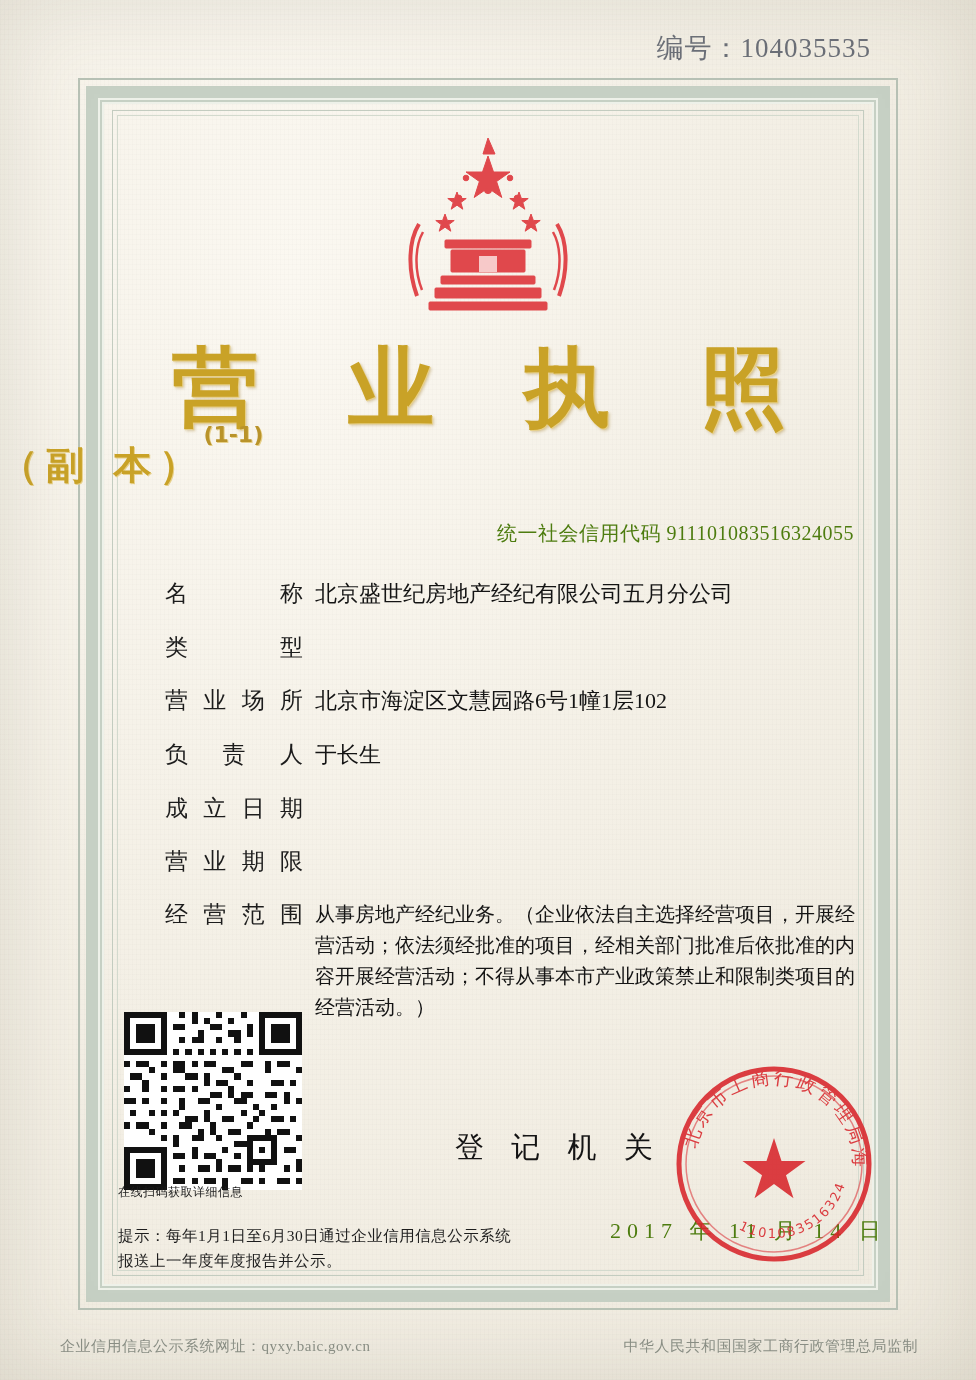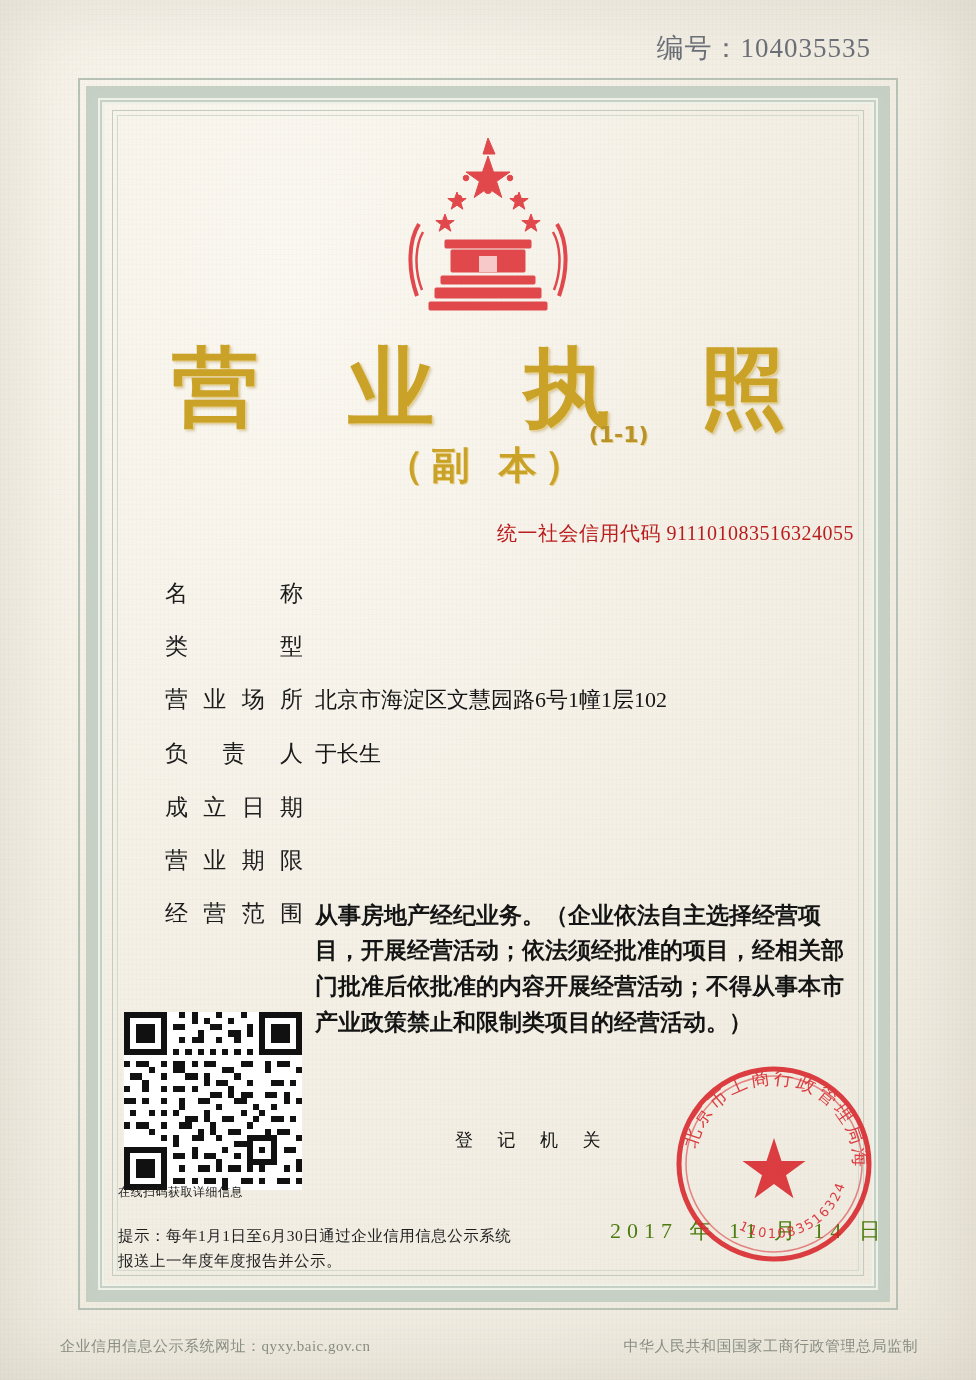--- a/index.html
+++ b/index.html
@@ -69,75 +69,75 @@
     text-align:center;
     font-size:86px;
     letter-spacing:30px;
     color:#c9a227;
     font-weight:bold;
     font-family:"DejaVu Sans", sans-serif;
     text-shadow:1px 1px 0 #e7d08a, 2px 2px 3px rgba(150,110,20,.35);
     padding-left:12px;
   }
   .subtitle-wrap{
-    position:absolute;left:0;right:0;top:440px;text-align:center;
+    position:absolute;left:0;right:0;top:440px;
   }
   .subtitle{
     display:inline-block;position:relative;
     font-size:38px;color:#c9a227;font-weight:bold;letter-spacing:8px;
     font-family:"DejaVu Sans", sans-serif;
     text-shadow:1px 1px 0 #e7d08a;
   }
   .subtitle .sup{
     position:absolute;top:-18px;right:-58px;
     font-size:22px;letter-spacing:0;color:#b9932a;
   }
 
   
   .credit{
     position:absolute;right:122px;top:520px;
-    font-size:20px;color:#b91c1c;letter-spacing:0.5px;
+    font-size:20px;color:#4d7c0f;letter-spacing:0.5px;
   }
 
   
   .fields{
     position:absolute;left:165px;top:578px;right:120px;
   }
   .row{display:flex;margin-bottom:22px;align-items:flex-start;}
   .label{
     width:150px;flex:0 0 150px;
     font-size:23px;color:#1c1c1c;
     letter-spacing:0;
     display:flex;justify-content:space-between;
     padding-right:12px;
     box-sizing:border-box;
   }
   .label span{display:inline-block;}
   .value{
     font-size:22px;color:#141414;line-height:1.45;
     flex:1;
   }
-  .value.multiline{line-height:1.55;font-size:23px;font-weight:bold;}
+  .value.multiline{line-height:1.55;font-size:20px;}
 
   
   .qr{
     position:absolute;left:124px;top:1012px;
     width:178px;height:178px;
     background:#fff;
   }
   .qr svg{display:block;}
   .qr-cap{
     position:absolute;left:118px;top:1184px;
     font-size:12px;color:#1d1d1d;letter-spacing:.5px;
   }
 
   
   .registry{
     position:absolute;left:455px;top:1128px;
-    font-size:18px;letter-spacing:10px;color:#141414;
+    font-size:29px;letter-spacing:10px;color:#141414;
   }
   .date{
     position:absolute;left:610px;top:1216px;
     font-size:22px;letter-spacing:6px;color:#4d7c0f;
   }
 
   
   .seal{
     position:absolute;left:668px;top:1058px;width:212px;height:212px;
     opacity:.88;
@@ -224,20 +224,21 @@
 
 <div class="credit">统一社会信用代码 911101083516324055</div>
 
 <div class="fields">
 
   <div class="row">
     <div class="label">
         <span>名</span>
         <span>称</span>
       </div>
+    <div class="value">北京盛世纪房地产经纪有限公司五月分公司</div>
   </div>
 
   <div class="row">
     <div class="label">
         <span>类</span>
         <span>型</span>
       </div>
   </div>
 
   <div class="row">

